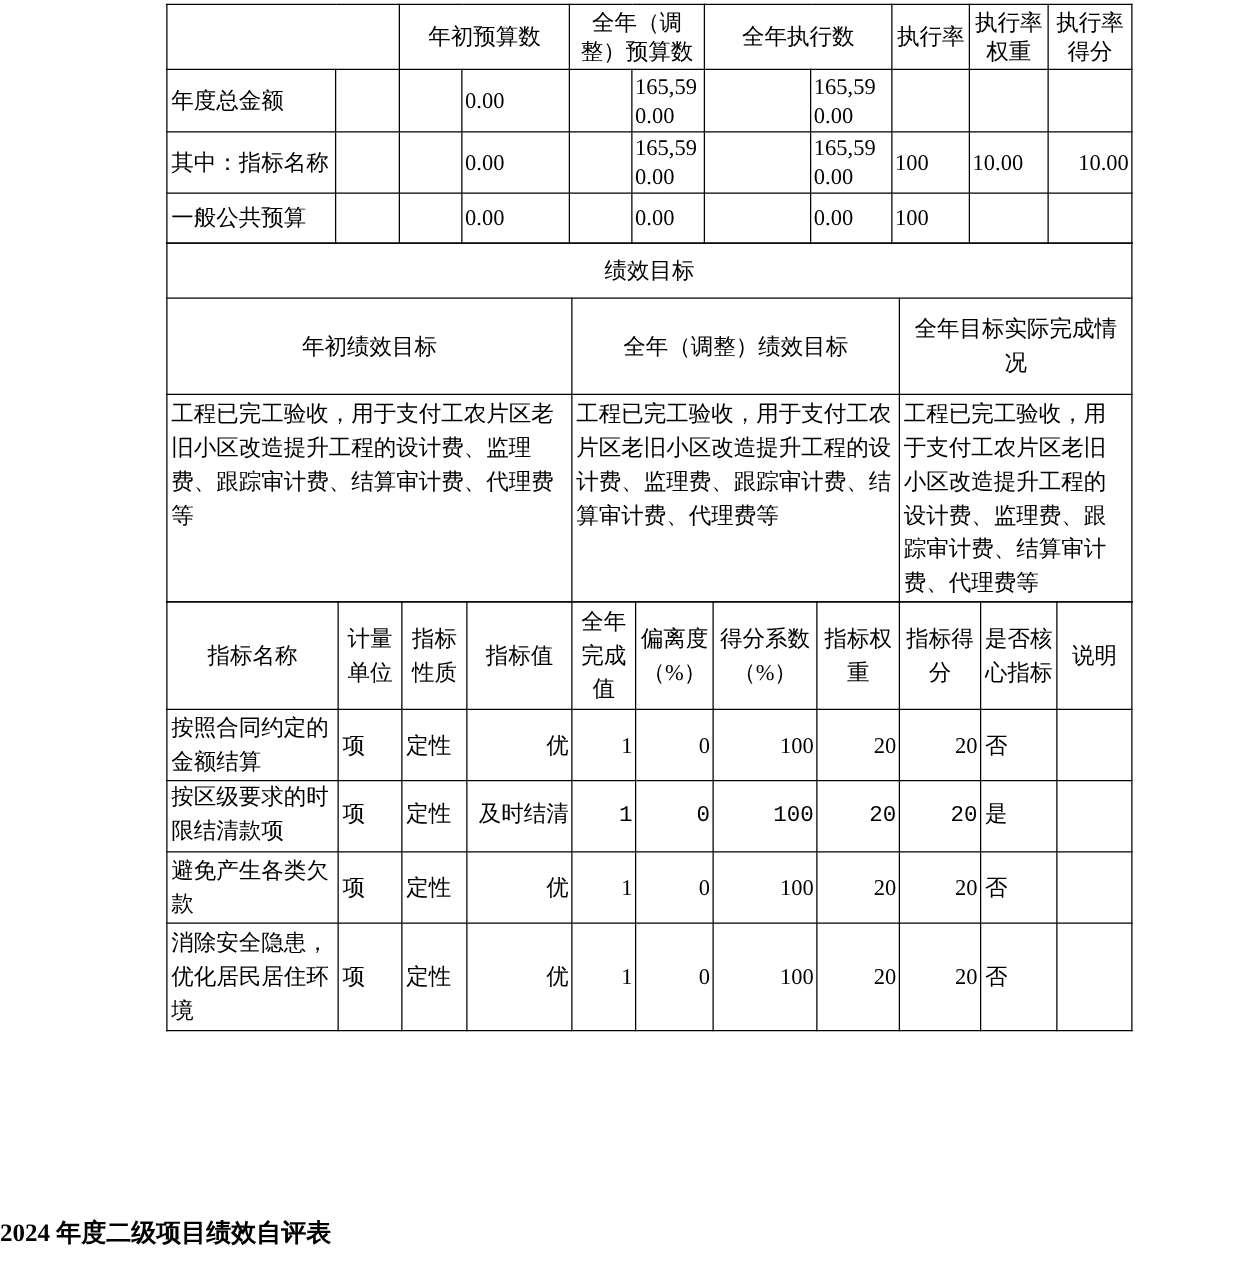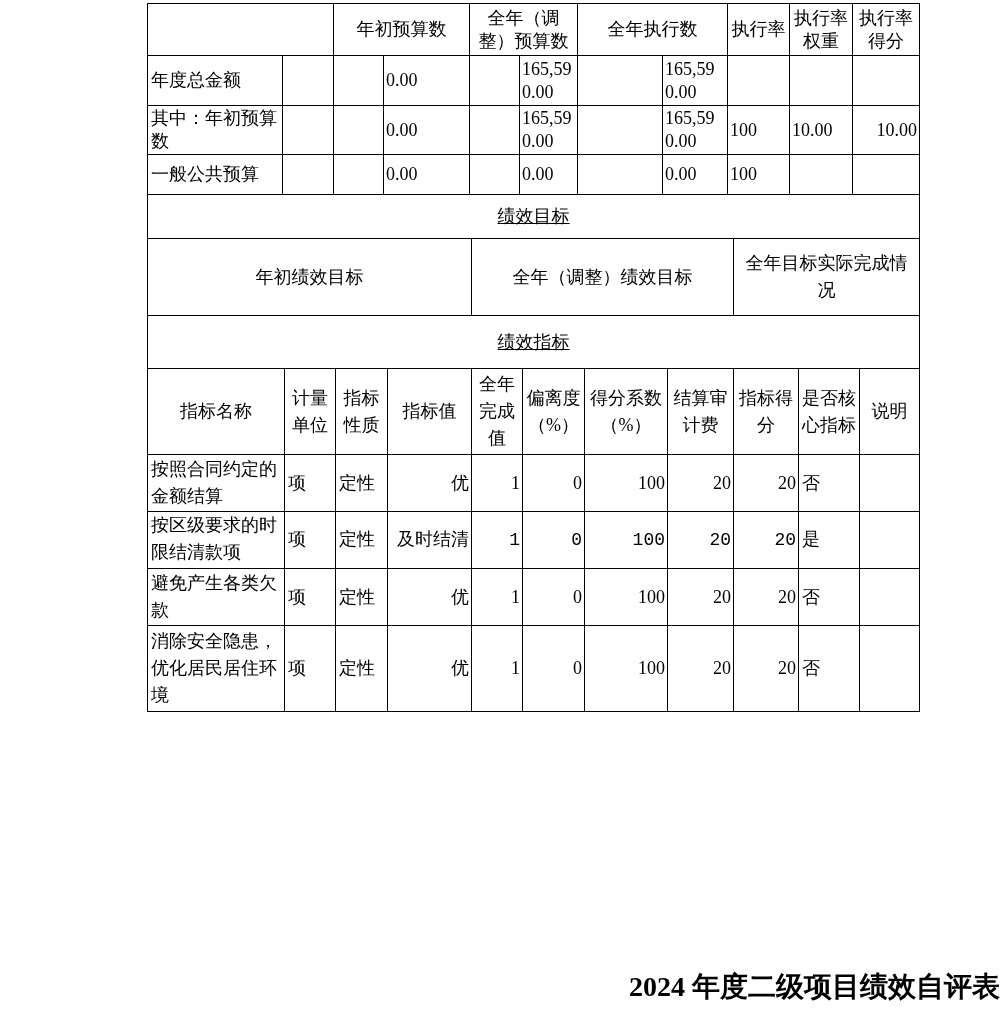--- a/index.html
+++ b/index.html
@@ -1,37 +1,37 @@
 <!DOCTYPE html>
 <html><head>
 <meta charset="utf-8">
 <style>
   html,body{margin:0;padding:0;background:#ffffff;}
   body{width:1000px;height:1022px;position:relative;overflow:hidden;
        font-family:"Liberation Serif","DejaVu Serif",serif;color:#000;}
-  .doc{position:absolute;left:147px;top:3px;width:772px;}
+  .doc{position:absolute;left:133px;top:3px;width:772px;}
   table{border-collapse:collapse;table-layout:fixed;width:772px;}
   .t2,.t3{margin-top:-1px;}
   td{border:1px solid #000;font-size:18px;line-height:27px;padding:1px 3px;
      vertical-align:middle;white-space:pre-line;overflow:hidden;word-break:break-all;}
   .t1 td{line-height:23px;}
   .c{text-align:center;}
   .l{text-align:left;}
   .r{text-align:right;padding-right:2px;}
   .num{padding:1px 2px;}
-  .banner td{text-align:center;text-decoration:underline;}
+  .banner td{text-align:center;}
   .top{vertical-align:top;padding-top:2px;}
   
   .h-t1h{height:52px;} .h-t1r1{height:50px;} .h-t1r2{height:46px;} .h-t1r3{height:40px;}
   .h-gb{height:44px;}  .h-gh{height:77px;}  .h-gt{height:159px;}
   .h-ib{height:53px;}  .h-ih{height:86px;}
   .h-ir1{height:55px;margin-top:11px;} .h-ir2{height:55px;font-family:Liberation Mono, monospace;} .h-ir3{height:56px;}
   .h-ir4{height:86px;} .h-ir5{height:44px;}
-  .title{position:absolute;left:0;top:971px;width:1000px;text-align:right;
-         font-size:28px;font-weight:bold;line-height:32px;}
+  .title{position:absolute;left:0;top:971px;width:1000px;text-align:left;
+         font-size:20px;font-weight:bold;line-height:32px;}
 </style>
 </head>
 <body>
 
 <div class="doc">
 
   <table class="t1">
     <colgroup>
       <col style="width:135px">
         <col style="width:51px">
@@ -63,21 +63,21 @@
       <td class="l num">0.00</td>
       <td></td>
       <td class="l num">165,590.00</td>
       <td></td>
       <td class="l num">165,590.00</td>
       <td class="l num"></td>
       <td class="l num"></td>
       <td class="r"></td>
     </tr>
     <tr class="h-t1r2">
-      <td class="l">其中：年初预算数</td>
+      <td class="l">其中：指标名称</td>
       <td></td>
       <td></td>
       <td class="l num">0.00</td>
       <td></td>
       <td class="l num">165,590.00</td>
       <td></td>
       <td class="l num">165,590.00</td>
       <td class="l num">100</td>
       <td class="l num">10.00</td>
       <td class="r">10.00</td>
@@ -106,51 +106,53 @@
     </colgroup>
     <tbody>
         <tr class="banner h-gb">
       <td colspan="3">绩效目标</td>
     </tr>
     <tr class="h-gh">
       <td class="c">年初绩效目标</td>
       <td class="c">全年（调整）绩效目标</td>
       <td class="c">全年目标实际完成情
 况</td>
+    </tr>
+    <tr class="h-gt">
+      <td class="l top">工程已完工验收，用于支付工农片区老旧小区改造提升工程的设计费、监理费、跟踪审计费、结算审计费、代理费等</td>
+      <td class="l top">工程已完工验收，用于支付工农片区老旧小区改造提升工程的设计费、监理费、跟踪审计费、结算审计费、代理费等</td>
+      <td class="l top">工程已完工验收，用于支付工农片区老旧小区改造提升工程的设计费、监理费、跟踪审计费、结算审计费、代理费等</td>
     </tr>
   </tbody>
     </table>
 
   <table class="t3">
     <colgroup>
       <col style="width:137px">
         <col style="width:51px">
         <col style="width:52px">
       <col style="width:84px">
         <col style="width:51px">
         <col style="width:62px">
       <col style="width:83px">
         <col style="width:66px">
         <col style="width:65px">
       <col style="width:61px">
         <col style="width:60px">
     </colgroup>
     <tbody>
-        <tr class="banner h-ib">
-      <td colspan="11">绩效指标</td>
-    </tr>
     <tr class="h-ih">
       <td class="c">指标名称</td>
       <td class="c">计量单位</td>
       <td class="c">指标性质</td>
       <td class="c">指标值</td>
       <td class="c">全年完成值</td>
       <td class="c">偏离度（%）</td>
       <td class="c">得分系数（%）</td>
-      <td class="c">结算审计费</td>
+      <td class="c">指标权重</td>
       <td class="c">指标得分</td>
       <td class="c">是否核心指标</td>
       <td class="c">说明</td>
     </tr>
     <tr class="h-ir1">
       <td class="l">按照合同约定的金额结算</td>
       <td class="l">项</td>
       <td class="l">定性</td>
       <td class="r">优</td>
       <td class="r">1</td>

